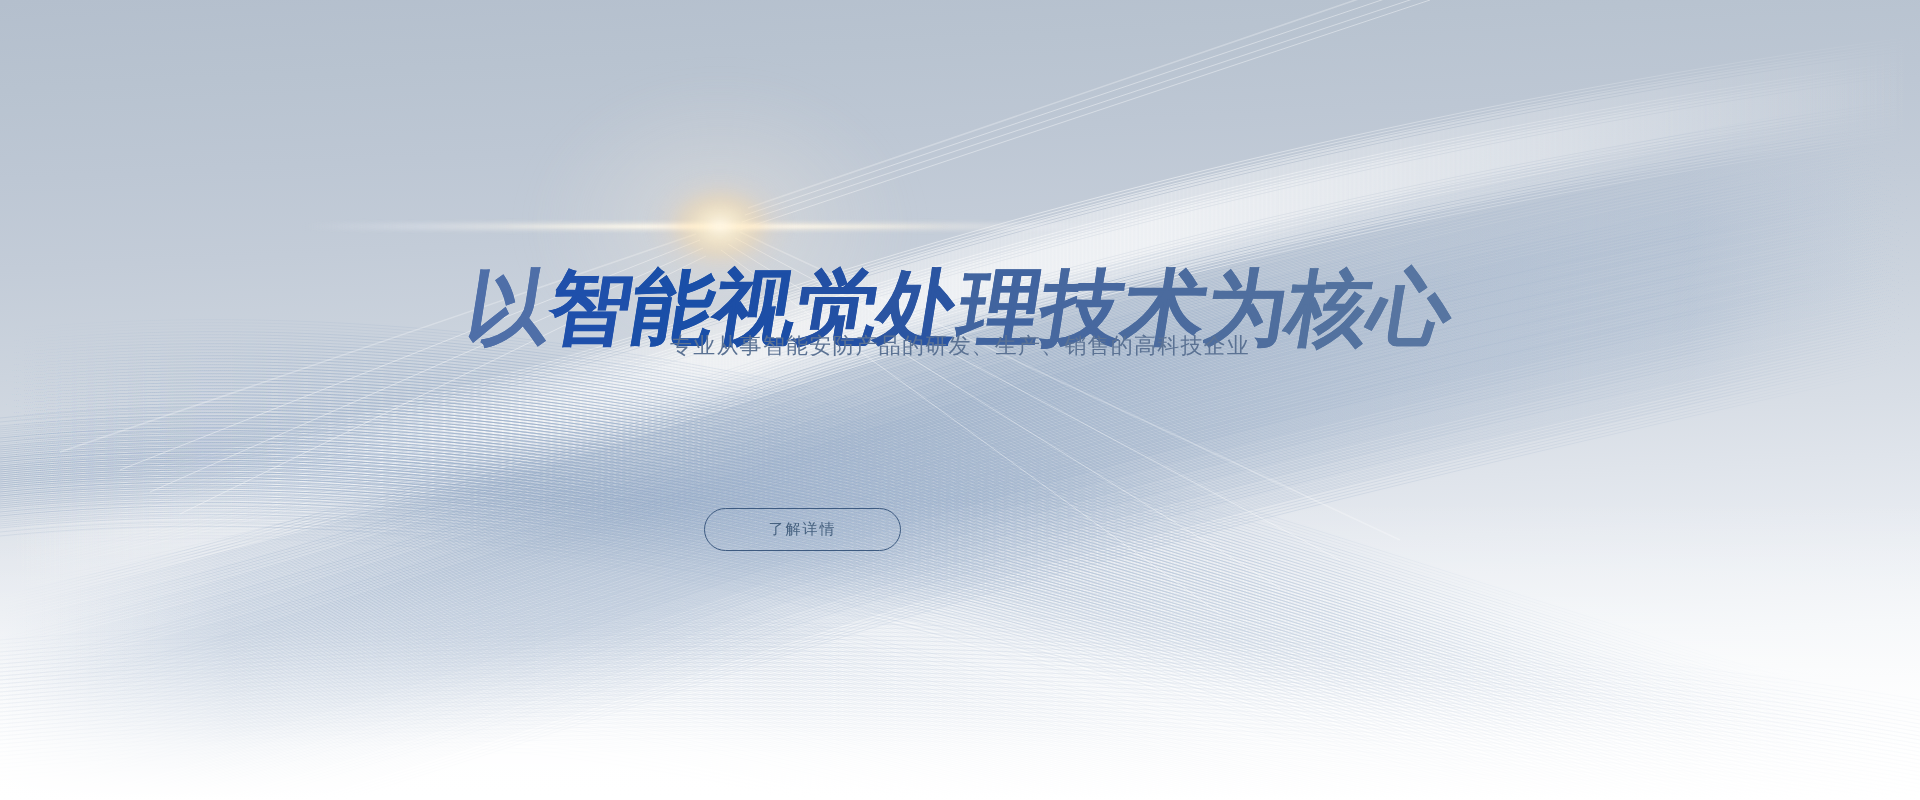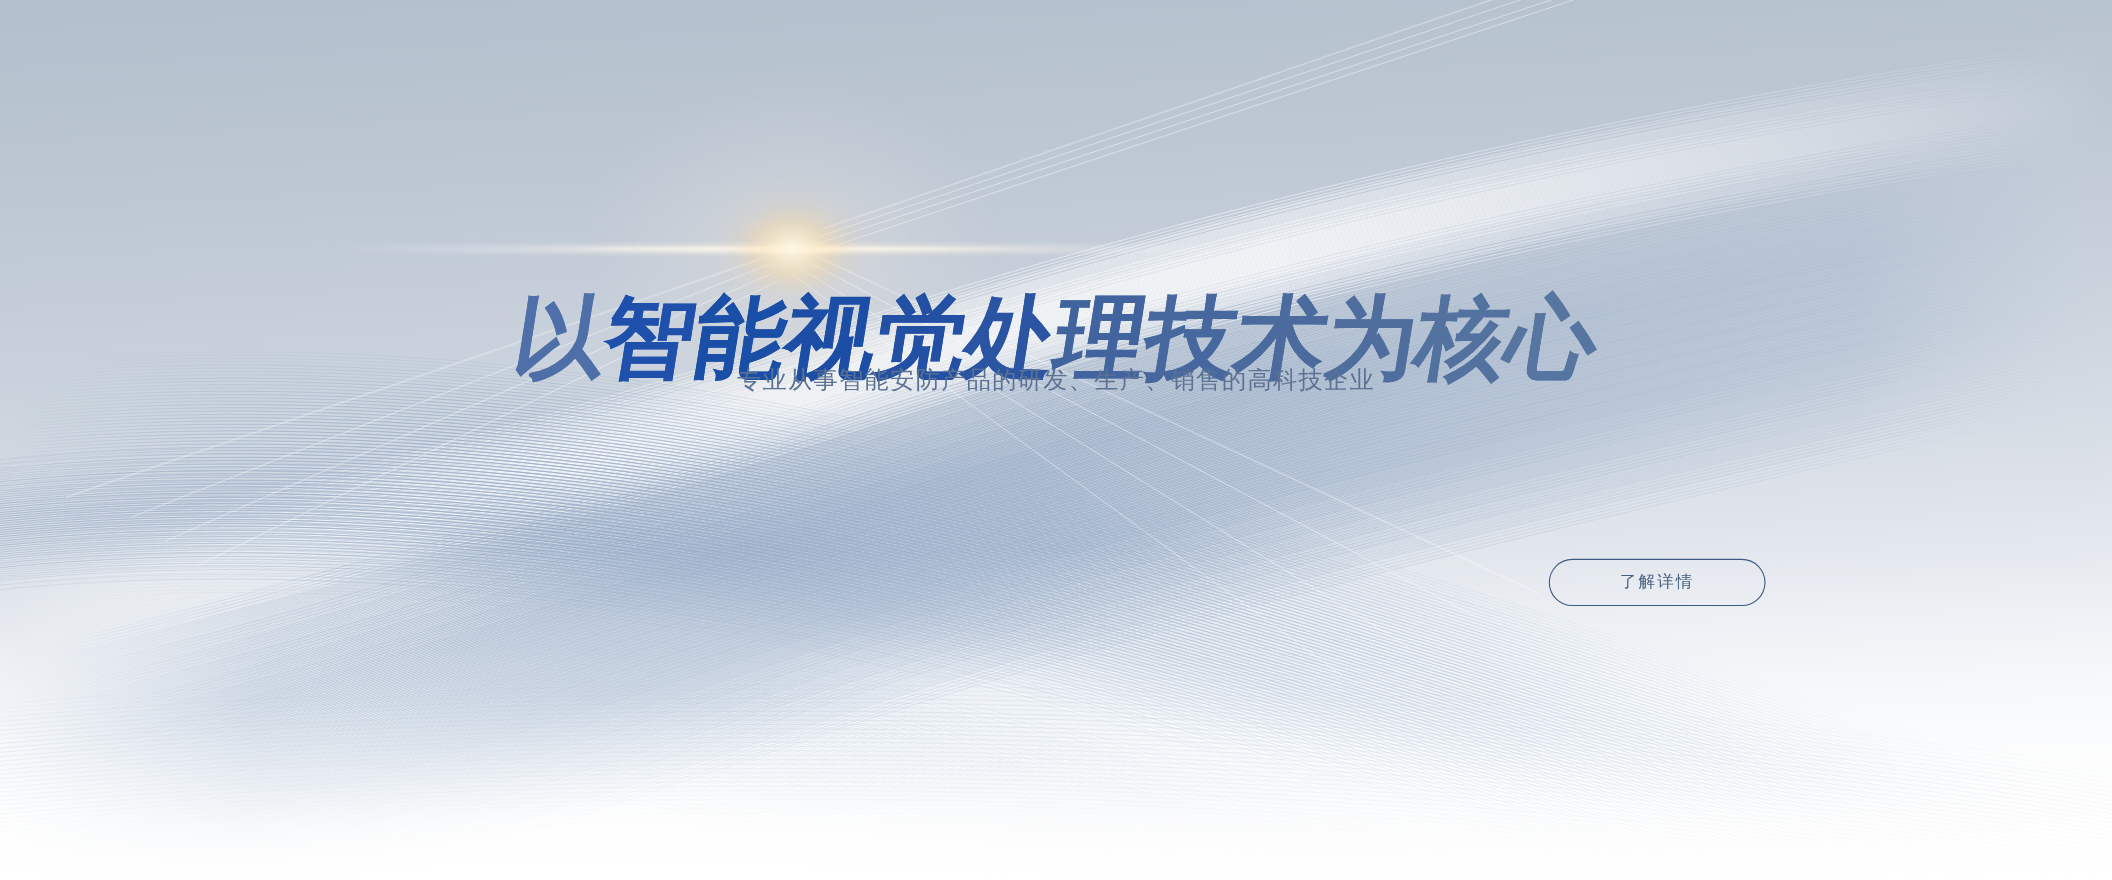--- a/index.html
+++ b/index.html
@@ -152,21 +152,21 @@
     letter-spacing:1.2px;
     color:#5b7293;
     white-space:nowrap;
   }
 
   .cta-wrap {
     position:absolute;
     left:0; top:508px;
     width:1605px;
     display:flex;
-    justify-content:flex-end;
+    justify-content:center;
   }
   .cta-button {
     display:flex;
     align-items:center;
     justify-content:center;
     width:197px; height:43px;
     border:1.6px solid #3d5a80;
     border-radius:22px;
     background:transparent;
     color:#46617f;

